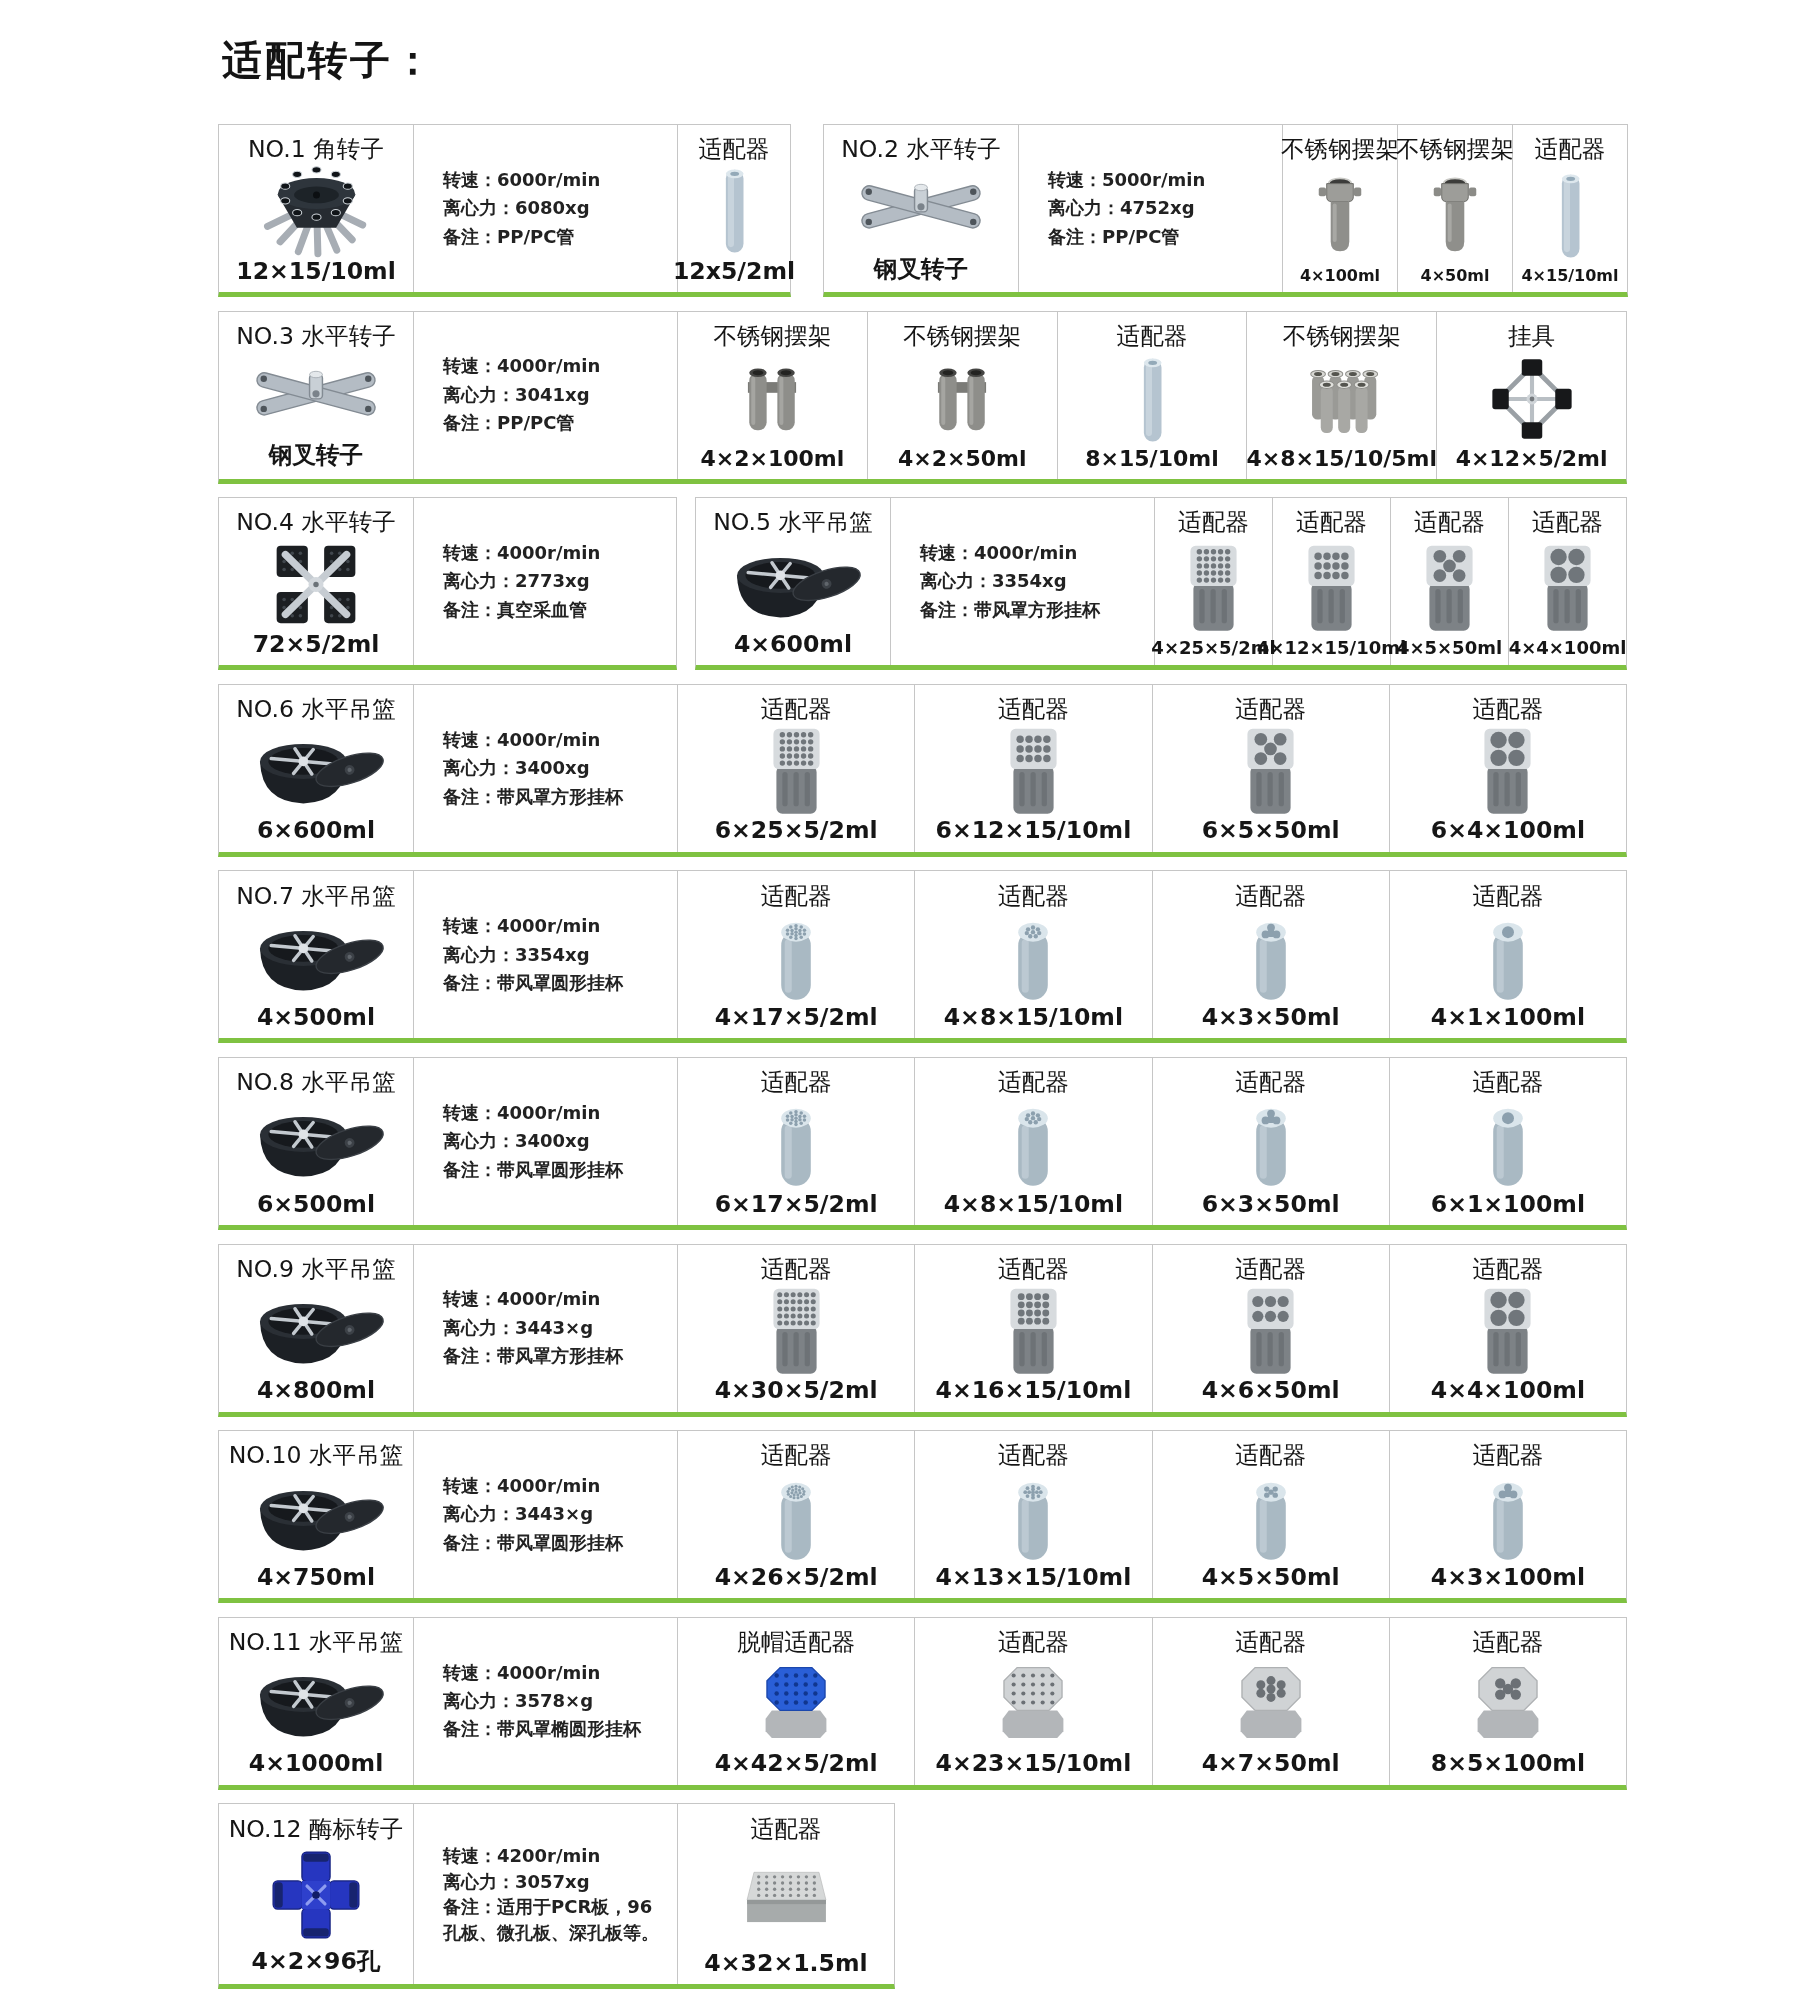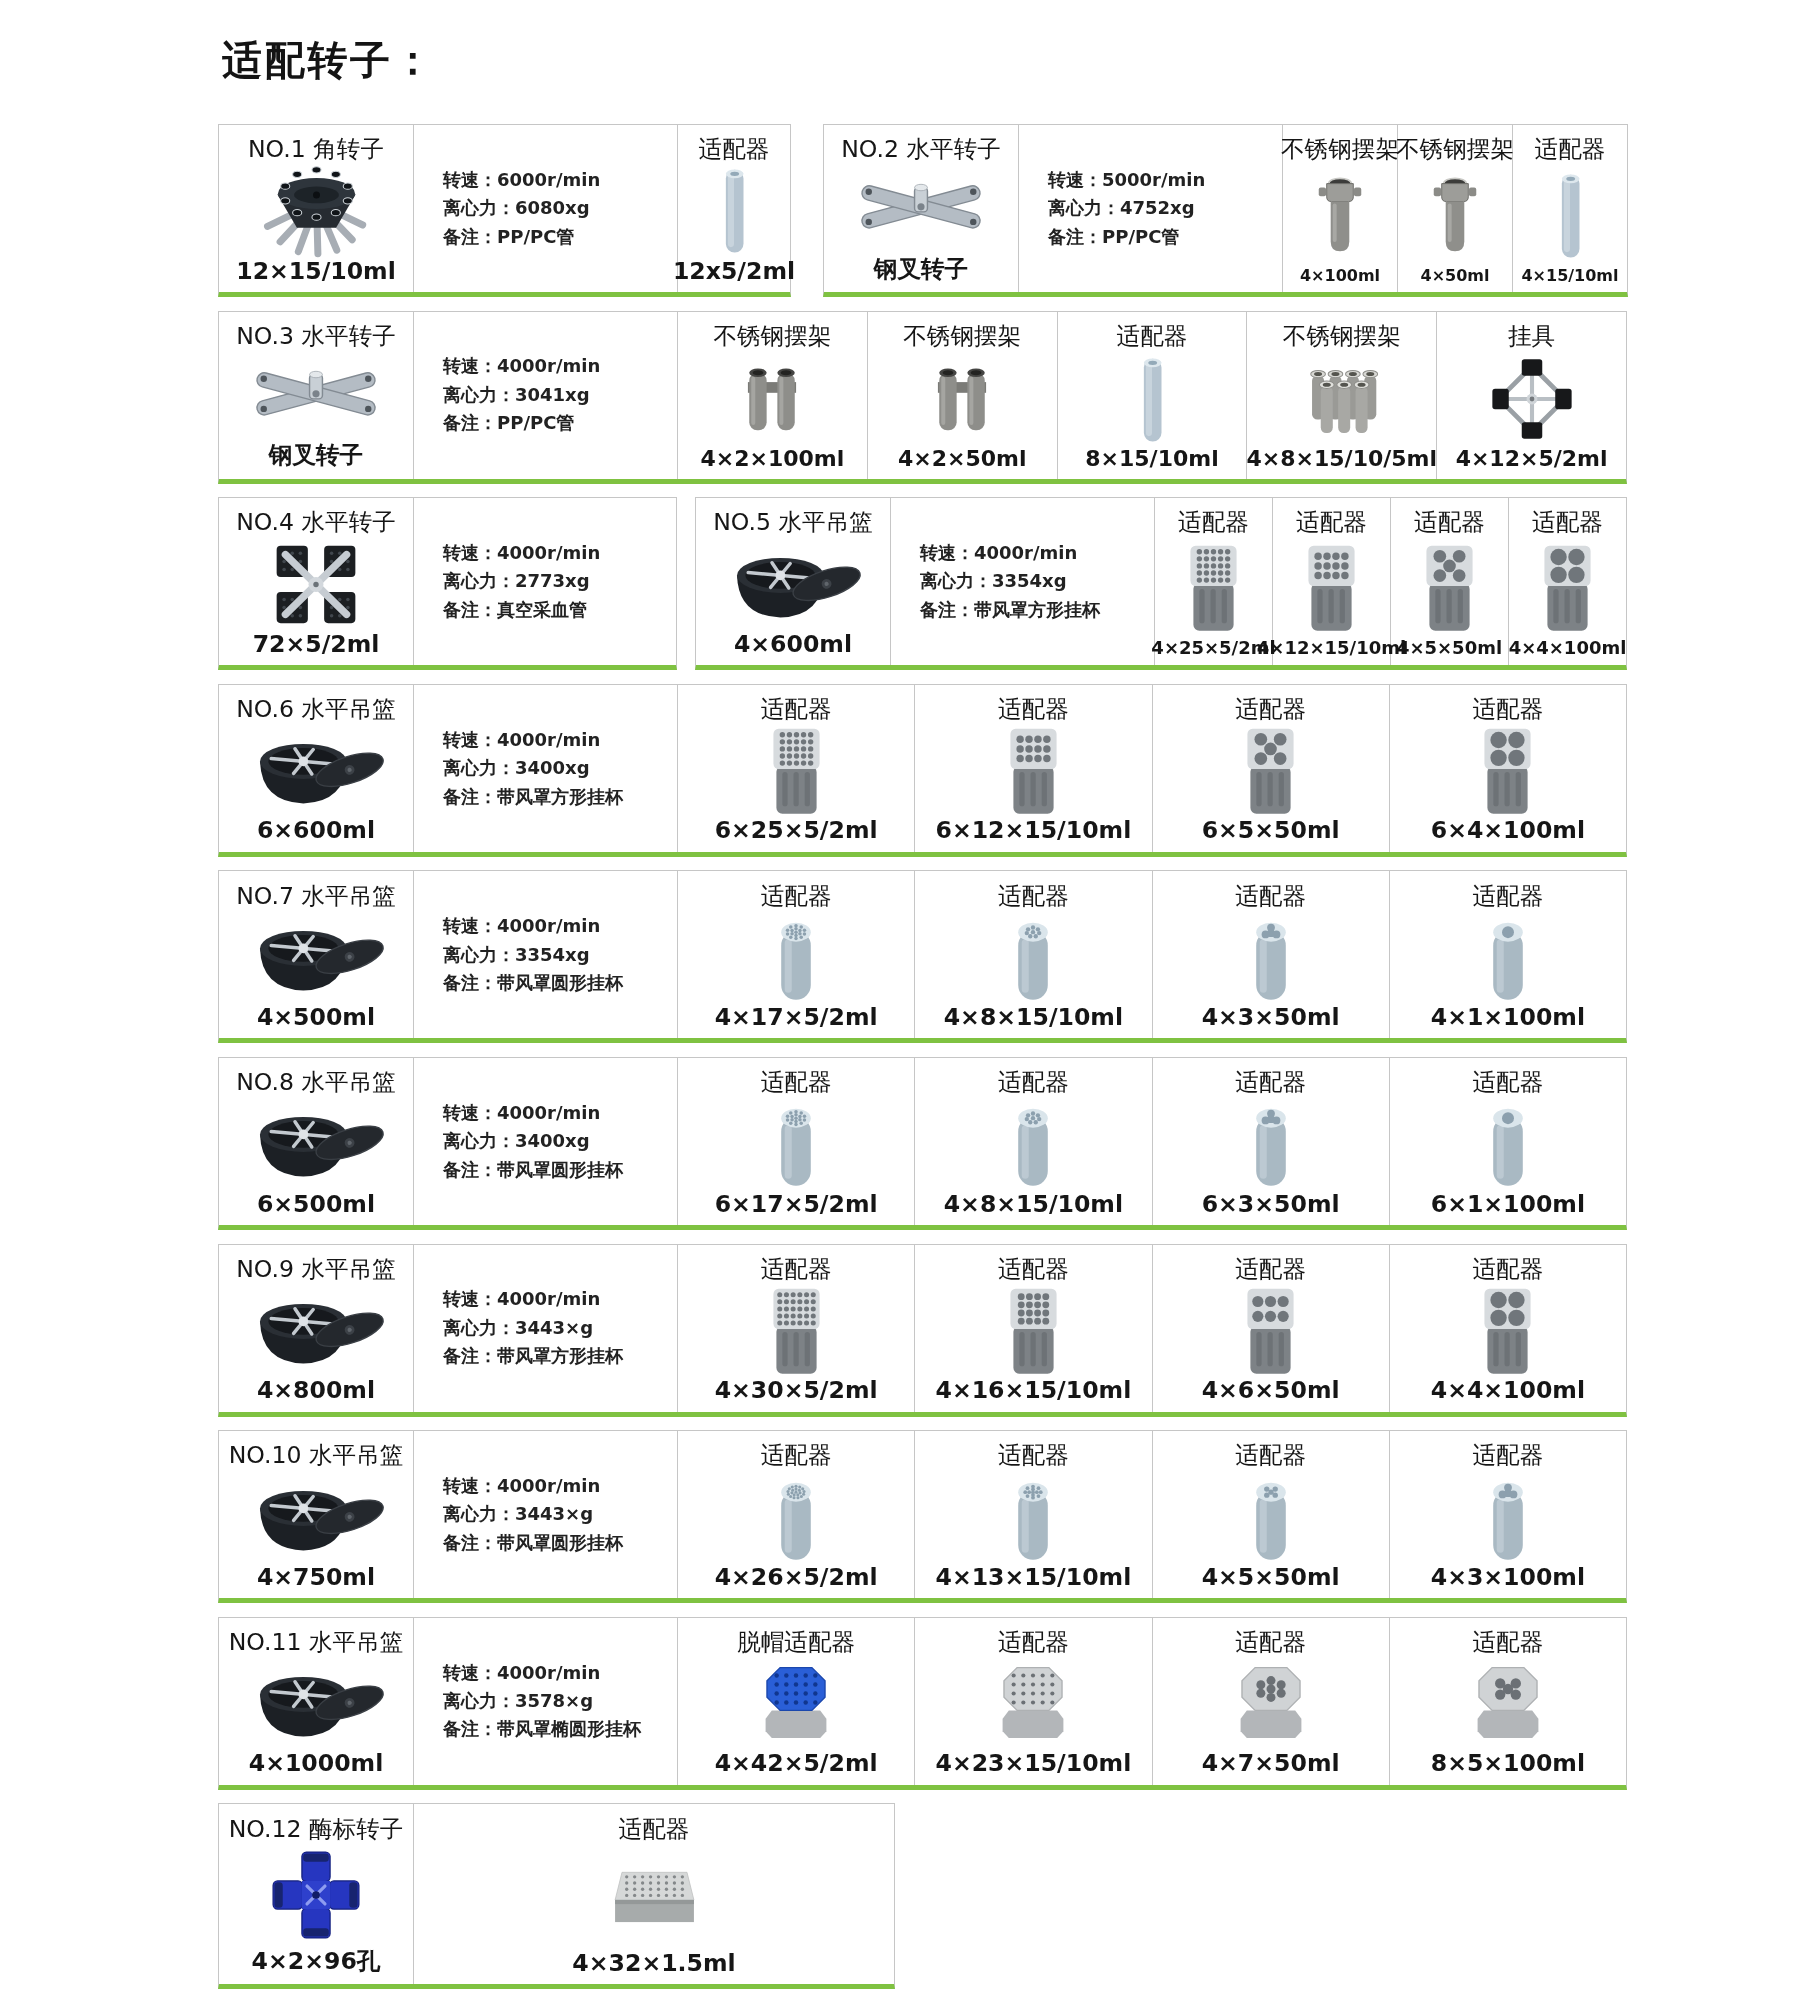--- a/index.html
+++ b/index.html
@@ -1227,20 +1227,25 @@
    <rect x="53" y="53" width="44" height="44" fill="#2e40cc"></rect>
    <g stroke="#8e9cf0" stroke-width="5" stroke-linecap="round">
      <line x1="61" y1="61" x2="89" y2="89"></line>
                   <line x1="89" y1="61" x2="61" y2="89"></line>
    </g>
    <circle cx="75.0" cy="75.0" r="6" fill="#101c66"></circle>
               </svg>
             </div>
             <div class="cell-caption">4×2×96孔</div>
           </div>
+          <div class="cell specs-cell">
+            <div class="spec-line">转速：4200r/min</div>
+            <div class="spec-line">离心力：3057xg</div>
+            <div class="spec-line">备注：适用于PCR板，96孔板、微孔板、深孔板等。</div>
+          </div>
           <div class="cell adapter-cell">
             <div class="cell-title">适配器</div>
             <div class="icon-wrap">
               <svg width="91" height="65" viewBox="0 0 130 94">
    <polygon points="18,12 112,12 122,52 8,52" fill="#d6d8d8" stroke="#b9bbbb"></polygon>
    <rect x="8" y="52" width="114" height="32" fill="#a7abab"></rect>
    <rect x="8" y="52" width="114" height="6" fill="#949898"></rect>
    <circle cx="24.8" cy="18.5" r="2.4" fill="#84888a"></circle>
                 <circle cx="36.3" cy="18.5" r="2.4" fill="#84888a"></circle>
                 <circle cx="47.8" cy="18.5" r="2.4" fill="#84888a"></circle>

